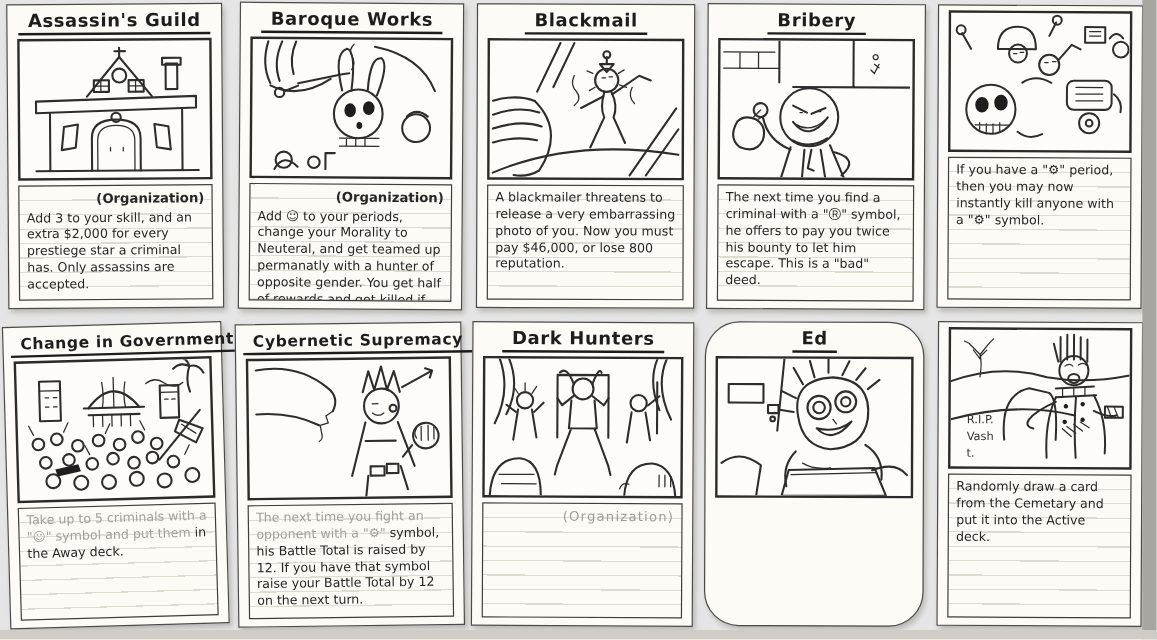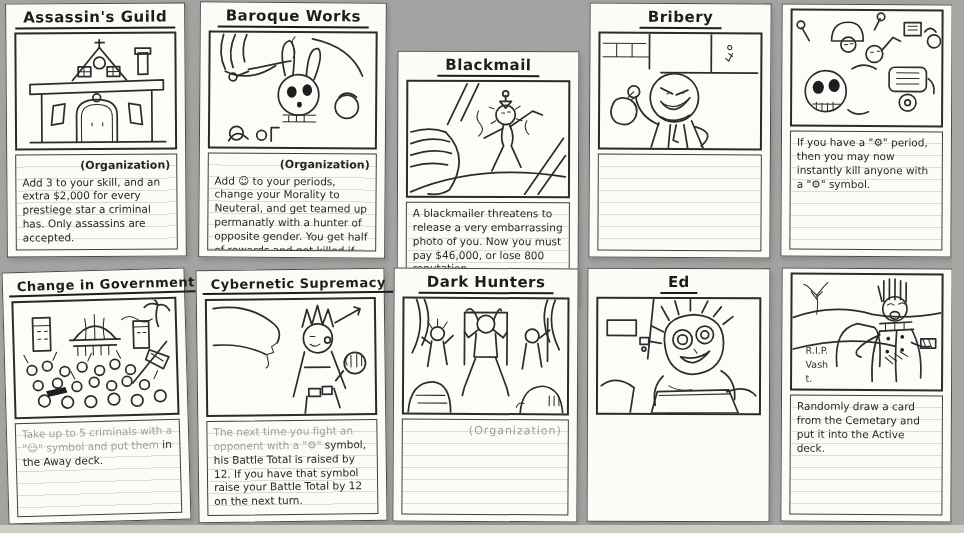--- a/index.html
+++ b/index.html
@@ -1,16 +1,16 @@
 <!DOCTYPE html>
 <html><head>
 <meta charset="utf-8">
 <style>
   html,body{margin:0;padding:0;}
-  .sheet{position:relative;width:964px;height:533px;background:#a3a3a3;overflow:hidden;
+  .sheet{position:relative;width:964px;height:533px;background:#e5e5e5;overflow:hidden;
          font-family:"DejaVu Sans",sans-serif;color:#262626;}
   .card{position:absolute;background:#fcfbf6;border:1.5px solid #4a4a48;
         box-shadow:2px 3px 4px rgba(80,75,68,.28);display:flex;flex-direction:column;
         padding:3px 6px 6px;box-sizing:border-box;}
   .card-title-row{flex:0 0 24px;text-align:center;}
   .card-title{display:inline-block;font-weight:bold;font-size:15px;letter-spacing:.5px;
         border-bottom:2px solid #1c1c1c;padding:0 8px 1px;white-space:nowrap;color:#1d1d1d;}
   .card-title.small{font-size:13px;}
   .illo-box{flex:0 0 114px;border:2px solid #2b2b2b;margin:1px 2px 4px;position:relative;
         overflow:hidden;background:#fdfcf8;}
@@ -26,27 +26,27 @@
   .type:empty{display:none;}
   .type[data-tone="pencil"]{color:#9d9d9b;font-weight:normal;letter-spacing:1px;}
   .pencil{color:#a0a09e;}
   .ink{color:#262626;}
   .rip{position:absolute;left:9%;bottom:3%;font-size:9.5px;line-height:1.45;color:#333;}
   .right-edge{position:absolute;right:0;top:0;width:12px;height:100%;background:#a8a6a1;z-index:6;}
   .bottom-edge{position:absolute;left:0;top:525px;width:100%;height:8px;background:#cfcdc6;z-index:6;}
   
   .c0{left:6px;top:3px;width:180px;height:254px;transform:rotate(-0.4deg);}
   .c1{left:199px;top:2px;width:187px;height:256px;transform:rotate(0.4deg);}
-  .c2{left:397px;top:3px;width:182px;height:254px;transform:rotate(0.2deg);margin-top:48px;}
+  .c2{left:397px;top:3px;width:182px;height:254px;transform:rotate(0.2deg);}
   .c3{left:589px;top:3px;width:182px;height:255px;transform:rotate(0.3deg);}
   .c4{left:781px;top:4px;width:171px;height:253px;transform:rotate(0.3deg);}
   .c5{left:5px;top:270px;width:183px;height:252px;transform:rotate(-1.6deg);}
   .c6{left:197px;top:269px;width:189px;height:253px;transform:rotate(-0.7deg);}
   .c7{left:393px;top:268px;width:185px;height:254px;transform:rotate(0.3deg);}
-  .c8{left:587px;top:268px;width:183px;height:254px;transform:rotate(0.2deg);}
+  .c8{left:587px;top:268px;width:183px;height:254px;transform:rotate(0.2deg);border-radius:29px;}
   .c9{left:781px;top:268px;width:171px;height:254px;transform:rotate(0.3deg);}
 </style>
 </head>
 <body>
 
 <div class="sheet">
 
   <div class="card c0">
     <div class="card-title-row">
       <span class="card-title">Assassin's Guild</span>
@@ -154,21 +154,21 @@
         <path d="M58 92 L50 118 M92 90 L104 118 M70 94 L68 118 M84 94 L88 118 M76 94 L73 110 L78 112"></path>
         <path d="M58 94 Q38 86 34 66"></path>
           <circle cx="32" cy="60" r="6"></circle>
         <path d="M12 70 Q4 84 14 92 Q28 98 34 86 Q38 74 28 68 Q18 64 12 70 Z"></path>
         <path class="thin" d="M26 66 l6 -6 M30 68 l6 -4"></path>
         <path d="M96 96 Q118 102 102 116"></path>
       </svg>
     </div>
     <div class="text-box">
       
-      <span class="pencil"></span>
+      <span class="pencil"></span><span class="ink">The next time you find a criminal with a "Ⓡ" symbol, he offers to pay you twice his bounty to let him escape. This is a "bad" deed.</span>
     </div>
   </div>
 
   <div class="card c4">
     <div class="illo-box">
       <svg class="illo" viewBox="0 0 160 118">
         <circle cx="36" cy="84" r="22"></circle>
         <ellipse class="fill" cx="28" cy="80" rx="6" ry="7"></ellipse>
           <ellipse class="fill" cx="45" cy="78" rx="6" ry="7"></ellipse>
         <path class="thin" d="M22 98 H52 M26 96 v8 M32 97 v9 M38 97 v9 M44 96 v8"></path>

